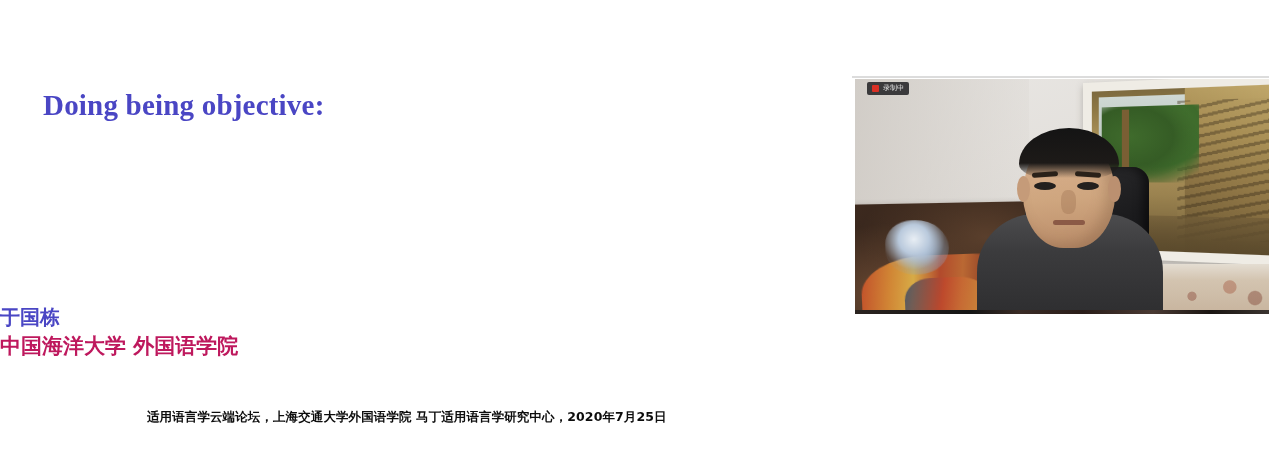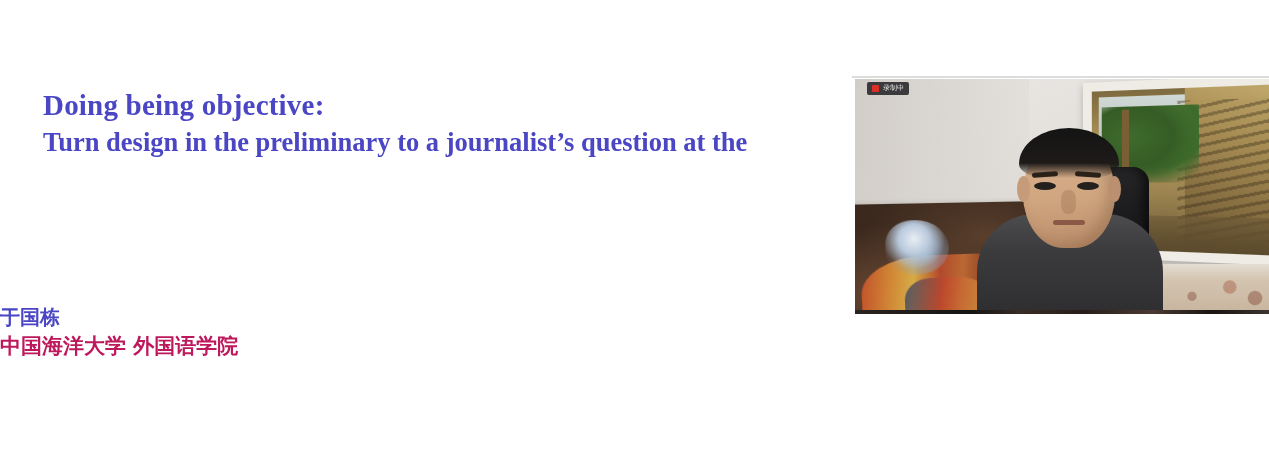--- a/index.html
+++ b/index.html
@@ -377,28 +377,28 @@
     line-height: 13px;
   }
 </style>
 </head>
 <body>
 
 <div id="slide">
 
   <div class="title-block">
     <div class="title-main">Doing being objective:</div>
-    <div class="title-sub">Turn design in the preliminary to a journalist’s question at the</div>
   </div>
 
   <div class="author-block">
     <div class="author-name">于国栋</div>
     <div class="author-affil">中国海洋大学 外国语学院</div>
   </div>
 
+  <div class="footer">适用语言学云端论坛，上海交通大学外国语学院 马丁适用语言学研究中心，2020年7月25日</div>
 
   <div class="video-top-rule"></div>
 
   <div class="video-panel">
     <div class="v-wall"></div>
     <div class="v-wall-shadow"></div>
 
     <div class="v-frame">
       <div class="v-frame-inner">
         <div class="v-frame-sky"></div>

